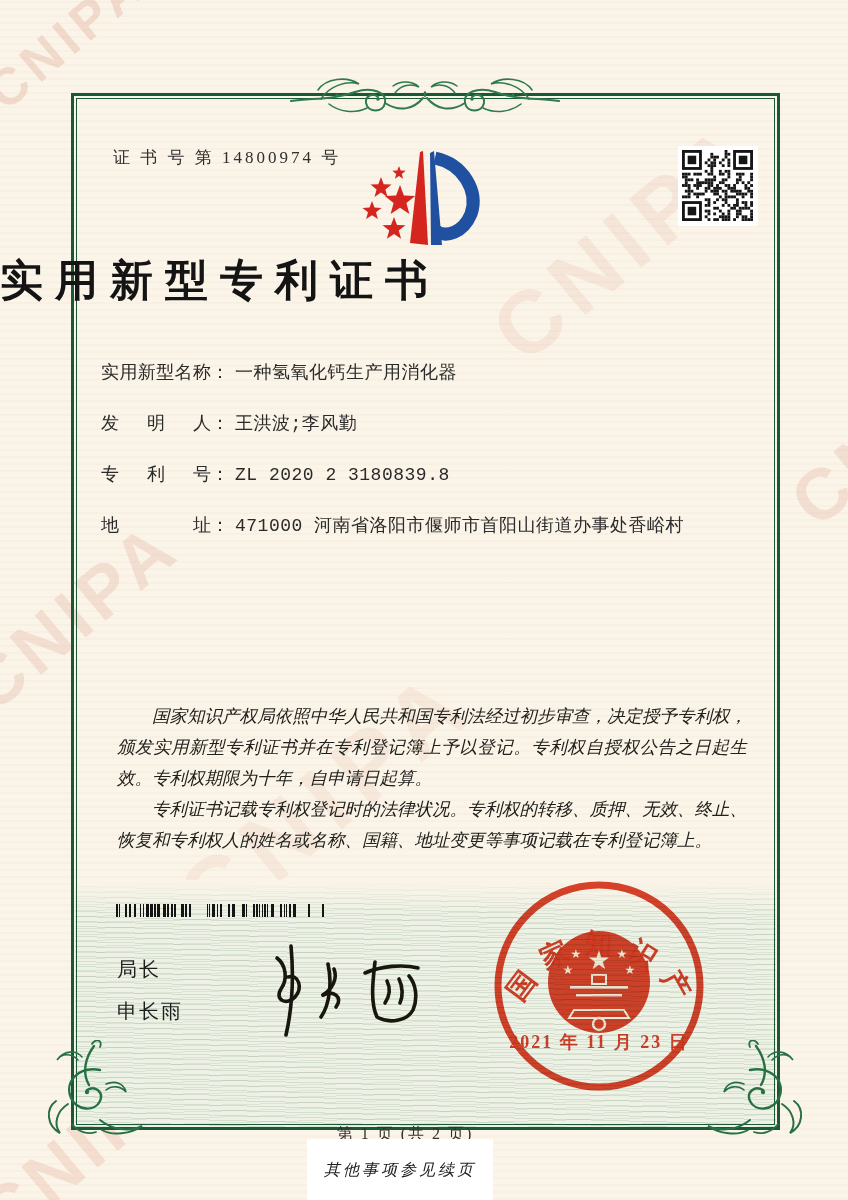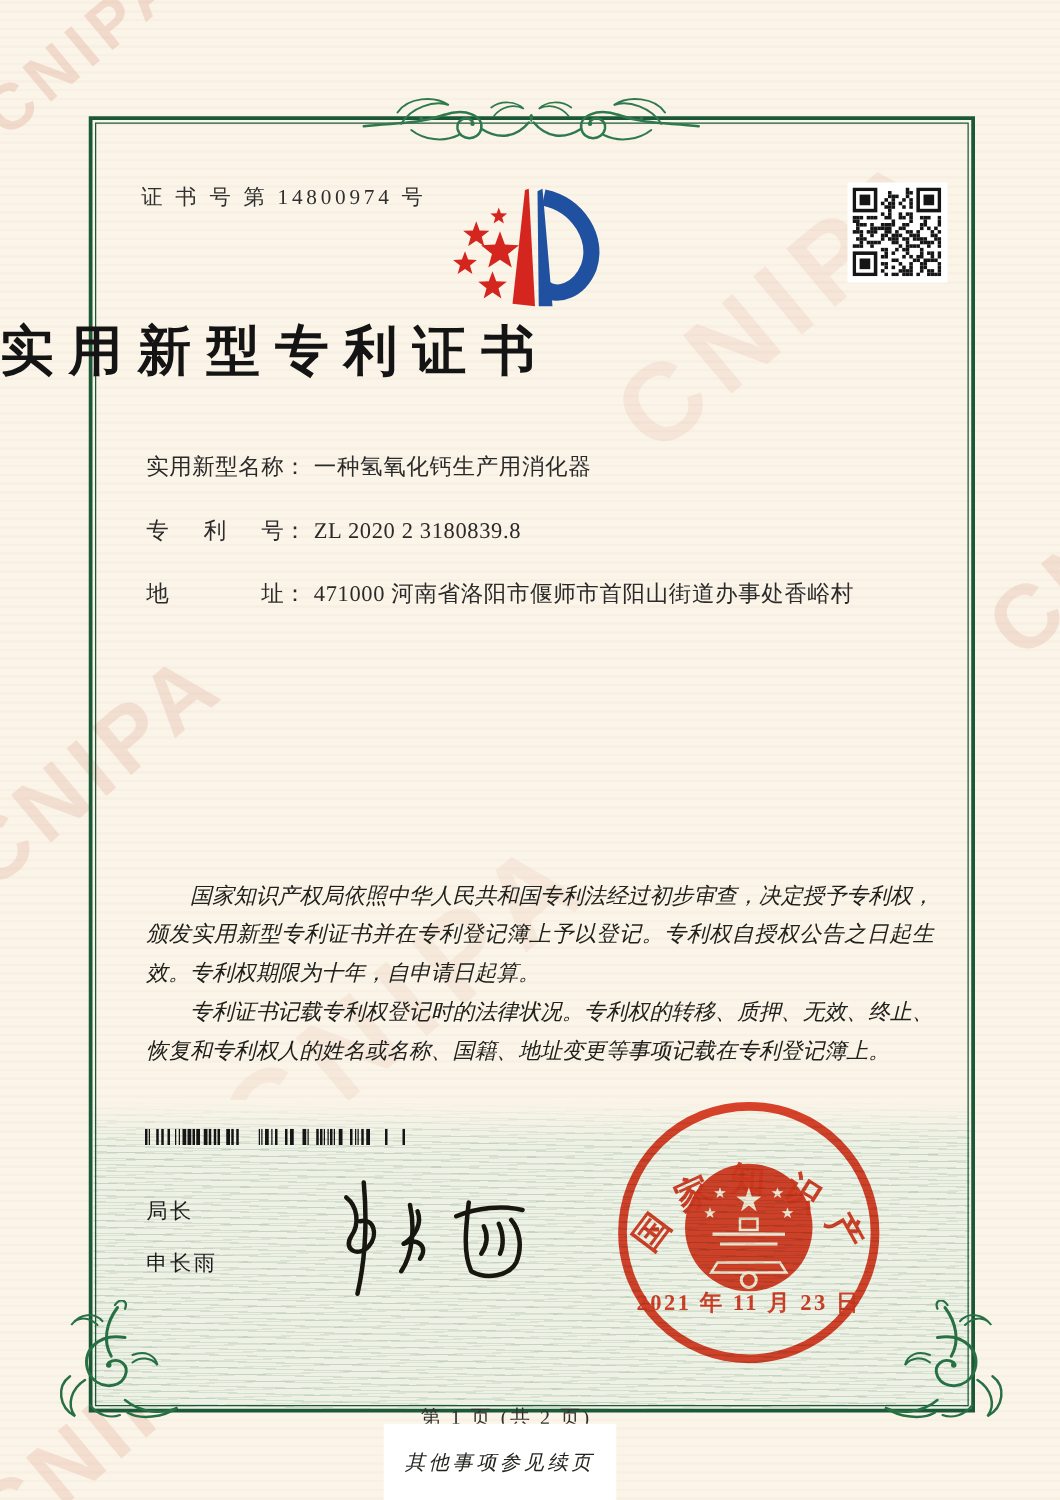--- a/index.html
+++ b/index.html
@@ -66,41 +66,41 @@
     position:absolute; left:678px; top:146px; width:80px; height:80px;
     background:#fff; z-index:5; padding:4px;
   }
 
   .cert-title {
     position:absolute; left:0; width:848px; top:252px; z-index:5;
     text-align:left; font-size:43px; font-weight:bold;
     letter-spacing:12px; color:#141414;
   }
 
-  .fields { position:absolute; left:117px; top:348px; width:640px; z-index:5; font-size:18px; }
+  .fields { position:absolute; left:101px; top:348px; width:640px; z-index:5; font-size:18px;font-family:Liberation Mono, monospace; }
   .frow { height:51px; line-height:51px; white-space:nowrap; }
   .flabel {
     display:inline-block; width:110px;
     text-align:justify; text-align-last:justify; vertical-align:top;
   }
   .fcolon { display:inline-block; margin-right:6px; }
   .fvalue { letter-spacing:.5px; }
   .grant-left { display:inline-block; width:333px; }
 
   .body-text {
     position:absolute; left:117px; top:701px; width:630px; z-index:5;
     font-size:17.5px; line-height:31px; text-align:justify; color:#20201c;
     font-style:italic;
   }
   .body-text p { text-indent:2em; }
 
   .barcode-wrap { position:absolute; left:116px; top:903px; z-index:5; }
 
   .signatory { position:absolute; left:117px; top:948px; z-index:5;
-    font-family:"Liberation Sans","DejaVu Sans",sans-serif; font-size:17px; color:#1d1d1d; }
+    font-family:"Liberation Sans","DejaVu Sans",sans-serif; font-size:20px; color:#1d1d1d; }
   .signatory .line { height:42px; line-height:42px; letter-spacing:2px; }
 
   .signature-wrap { position:absolute; left:246px; top:938px; z-index:6; }
 
   .seal-wrap { position:absolute; left:488px; top:876px; z-index:6; mix-blend-mode:multiply; }
 
   .page-info {
     position:absolute; left:405px; top:1098px; transform:translateX(-50%); z-index:5;
     font-size:16px; letter-spacing:2px; color:#30302c; white-space:nowrap;margin-top:26px;
   }
@@ -401,20 +401,23 @@
     </svg>
 </div>
 
 <div class="cert-title">实用新型专利证书</div>
 
 <div class="fields">
   <div class="frow">
     <span class="flabel">实用新型名称</span><span class="fcolon">：</span><span class="fvalue">一种氢氧化钙生产用消化器</span>
   </div>
   <div class="frow">
+    <span class="flabel">发明人</span><span class="fcolon">：</span><span class="fvalue">王洪波;李风勤</span>
+  </div>
+  <div class="frow">
     <span class="flabel">专利号</span><span class="fcolon">：</span><span class="fvalue">ZL 2020 2 3180839.8</span>
   </div>
   <div class="frow">
     <span class="flabel">地址</span><span class="fcolon">：</span><span class="fvalue">471000  河南省洛阳市偃师市首阳山街道办事处香峪村</span>
   </div>
 </div>
 
 <div class="body-text">
   <p>国家知识产权局依照中华人民共和国专利法经过初步审查，决定授予专利权，颁发实用新型专利证书并在专利登记簿上予以登记。专利权自授权公告之日起生效。专利权期限为十年，自申请日起算。</p>
   <p>专利证书记载专利权登记时的法律状况。专利权的转移、质押、无效、终止、恢复和专利权人的姓名或名称、国籍、地址变更等事项记载在专利登记簿上。</p>

